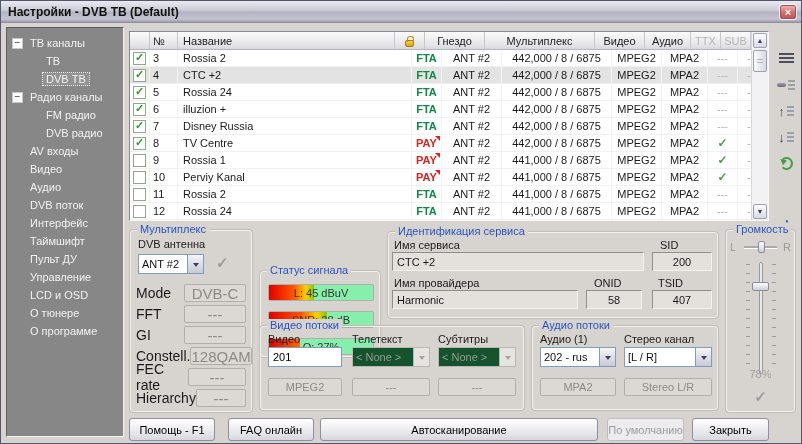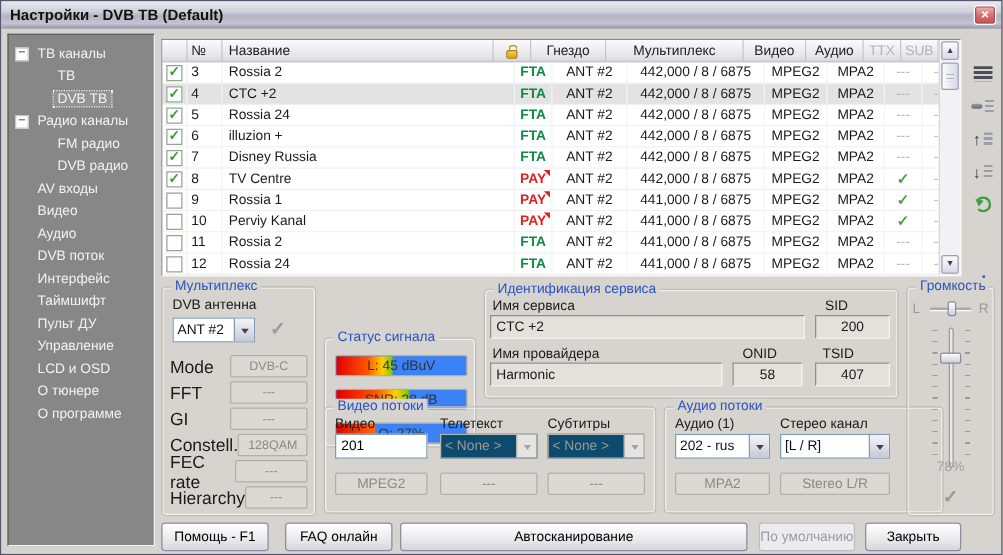--- a/index.html
+++ b/index.html
@@ -117,35 +117,35 @@
     display:flex; align-items:center; padding-left:4px; white-space:nowrap; }
   .datafield.center { justify-content:center; padding-left:0; }
 
   .combo { position:absolute; display:flex; align-items:stretch; background:#fff;
     border:1px solid #7f9db9; height:20px; font-size:11px; color:#111; }
   .combo-text { flex:1; display:flex; align-items:center; padding-left:3px;
     white-space:nowrap; overflow:hidden; }
   .combo-btn { width:16px; flex:none; background:linear-gradient(180deg,#f4f4f8,#c9c9d6);
     border-left:1px solid #7f9db9; display:flex; align-items:center; justify-content:center; }
   .combo-btn::after { content:""; border:3px solid transparent; border-top:4px solid #3d3d5e; margin-top:4px; }
-  .combo.disabled { background:#0c4a6e; border-color:#bab7b1; color:#9b9995; }
+  .combo.disabled { background:#14532d; border-color:#bab7b1; color:#9b9995; }
   .combo.disabled .combo-btn { background:#e6e4e0; border-left-color:#bab7b1; }
   .combo.disabled .combo-btn::after { border-top-color:#a6a4a0; }
 
   .check-gray { position:absolute; color:#9b9b9b; font-size:15px; font-weight:bold; }
 
   
   .mux-rows { position:absolute; left:6px; right:6px; top:54px; }
   .mux-row { display:flex; align-items:center; justify-content:space-between; margin-bottom:3px; height:18px; }
   .mux-label { font-size:14px; color:#1a1a1a; }
   .mux-value { width:62px; height:18px; background:#dcd9d4; border:1px solid #b2afaa;
-    border-radius:2px; color:#8c8a86; font-size:10px; display:flex; align-items:center; justify-content:center; }
-
-  
-  .sig-bar { position:absolute; left:8px; width:106px; height:17px; background:#3b82f6;
+    border-radius:2px; color:#8c8a86; font-size:15px; display:flex; align-items:center; justify-content:center; }
+
+  
+  .sig-bar { position:absolute; left:8px; width:106px; height:17px; background:#86efac;
     border:1px solid #b0aeaa; border-radius:2px; overflow:hidden; }
   .sig-fill { position:absolute; left:0; top:0; bottom:0;
     background:linear-gradient(90deg,#e00000 0%,#ff5500 55%,#ffd000 82%,#7cc800 100%); }
   .sig-fill.warm { background:linear-gradient(90deg,#e00000 0%,#ff6a00 100%); }
   .sig-text { position:absolute; left:0; right:0; top:0; bottom:0; display:flex;
     align-items:center; justify-content:center; font-size:11px; color:#333; }
 
   
   .bal-row { position:absolute; top:10px; left:4px; right:4px; height:14px; }
   .bal-track { position:absolute; left:14px; right:14px; top:6px; height:2px;
@@ -562,21 +562,21 @@
       </span>
       <span class="combo disabled" style="left:178px; top:21px; width:78px;">
         <span class="combo-text">&lt; None &gt;</span>
         <span class="combo-btn"></span>
       </span>
       <span class="rofield" style="left:8px; top:52px; width:74px; height:18px;">MPEG2</span>
       <span class="rofield" style="left:92px; top:52px; width:78px; height:18px;">---</span>
       <span class="rofield" style="left:178px; top:52px; width:78px; height:18px;">---</span>
     </div>
 
-    <div class="gbox" style="left:530px; top:302px; width:224px; height:86px;">
+    <div class="gbox" style="left:530px; top:302px; width:188px; height:86px;">
       <span class="gbox-title">Аудио потоки</span>
       <span class="flabel" style="left:8px; top:7px;">Аудио (1)</span>
       <span class="flabel" style="left:92px; top:7px;">Стерео канал</span>
       <span class="combo" style="left:8px; top:21px; width:76px;text-align:right;">
         <span class="combo-text">202 - rus</span>
         <span class="combo-btn"></span>
       </span>
       <span class="combo" style="left:92px; top:21px; width:88px;">
         <span class="combo-text">[L / R]</span>
         <span class="combo-btn"></span>

